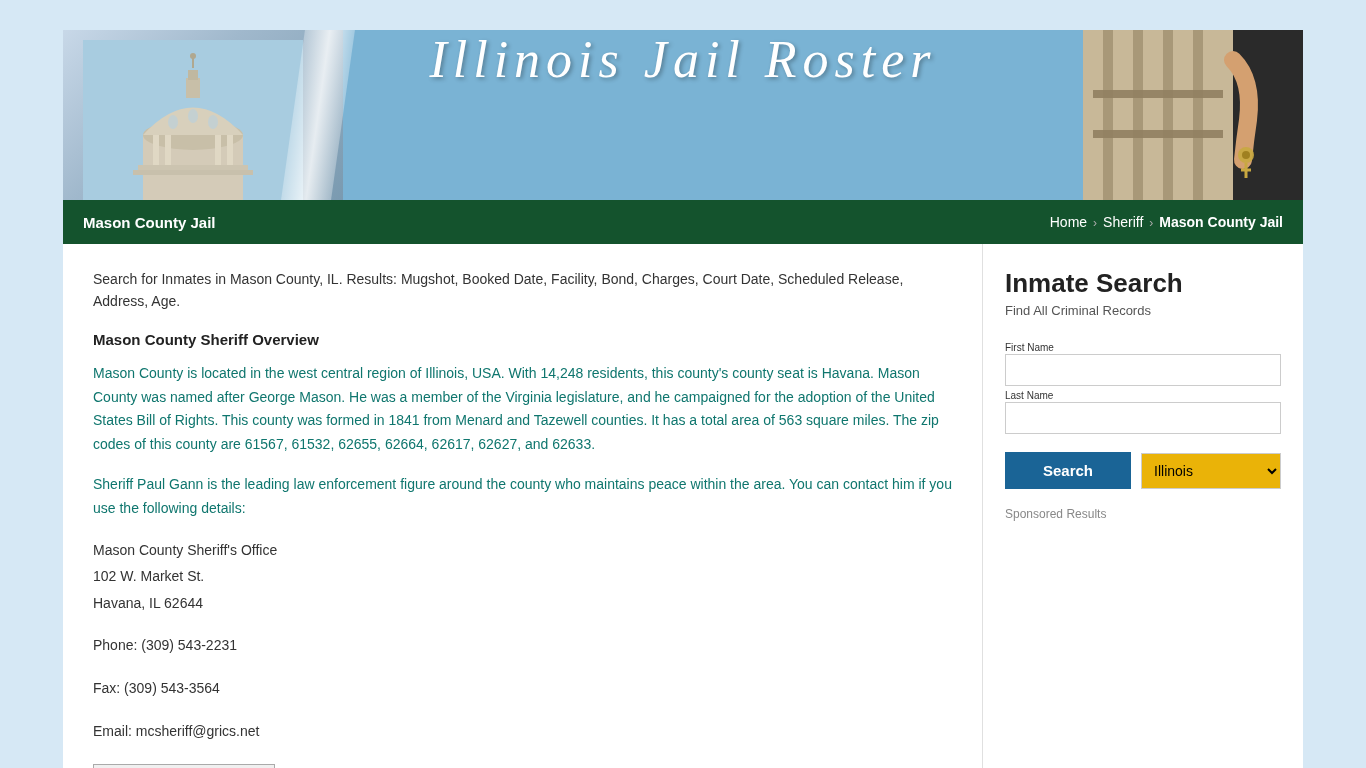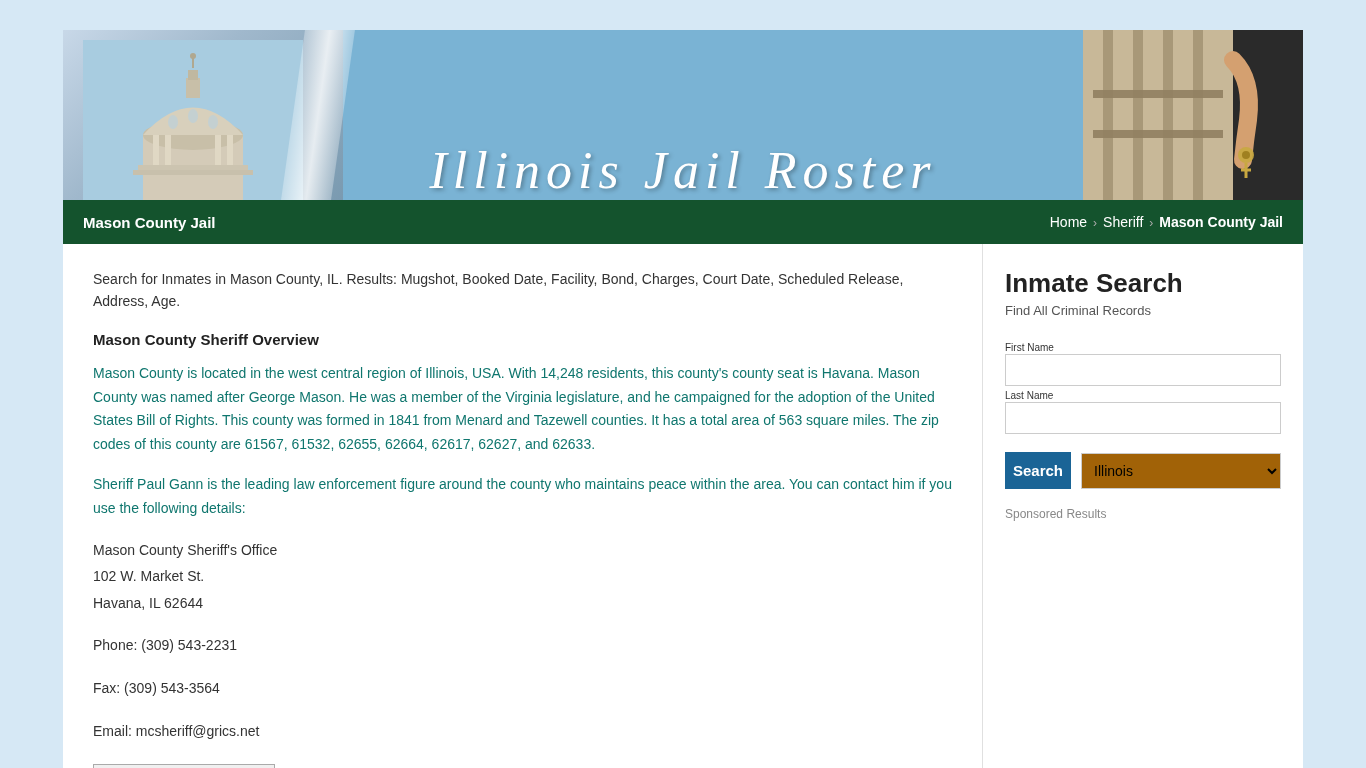--- a/index.html
+++ b/index.html
@@ -12,21 +12,21 @@
 
     
     .header-banner {
       width: 1240px;
       margin: 0 auto;
       height: 170px;
       background: #7ab3d4;
       position: relative;
       overflow: hidden;
       display: flex;
-      align-items: flex-end;
+      align-items: flex-start;
       justify-content: center;
     }
     .header-banner .capitol-img {
       position: absolute;
       left: 0;
       top: 0;
       width: 280px;
       height: 170px;
       background: linear-gradient(135deg, #c8d8e8 0%, #a0b8cc 40%, #7a9ab0 100%);
       display: flex;
@@ -177,32 +177,32 @@
     .search-row {
       display: flex;
       align-items: center;
       gap: 10px;
       margin-top: 18px;
     }
     .search-btn {
       background: #1a6496;
       color: #fff;
       border: none;
-      padding: 10px 8px;
+      padding: 10px 38px;
       font-size: 15px;
       cursor: pointer;
       font-weight: bold;
     }
     .state-select {
       flex: 1;
       height: 36px;
       border: 1px solid #ccc;
       font-size: 14px;
       padding: 0 8px;
-      background: #a16207;
+      background: #eab308;
       cursor: pointer;
     }
     .sponsored-label {
       font-size: 12px;
       color: #888;
       margin-top: 18px;
     }
 
     
     .diagonal-stripe {

